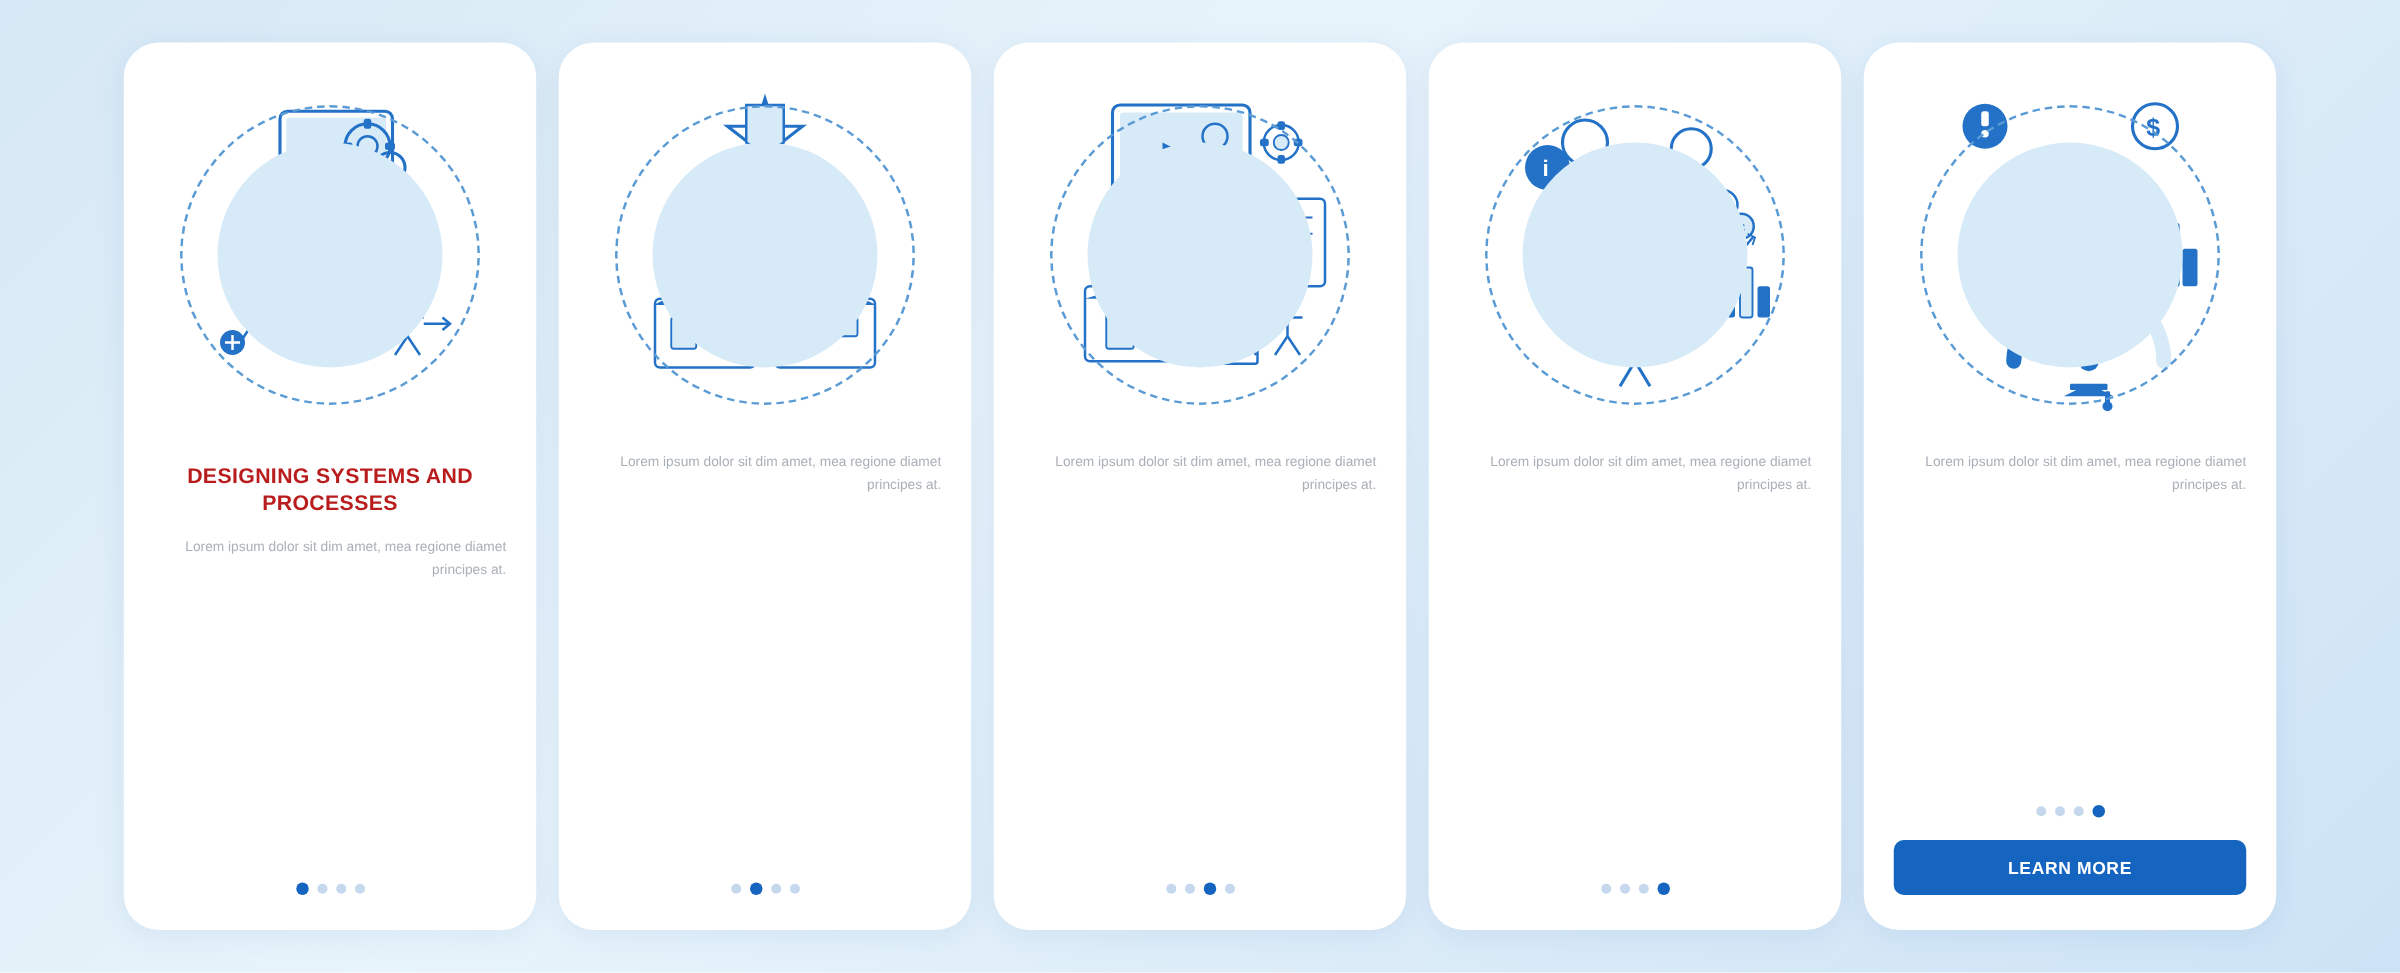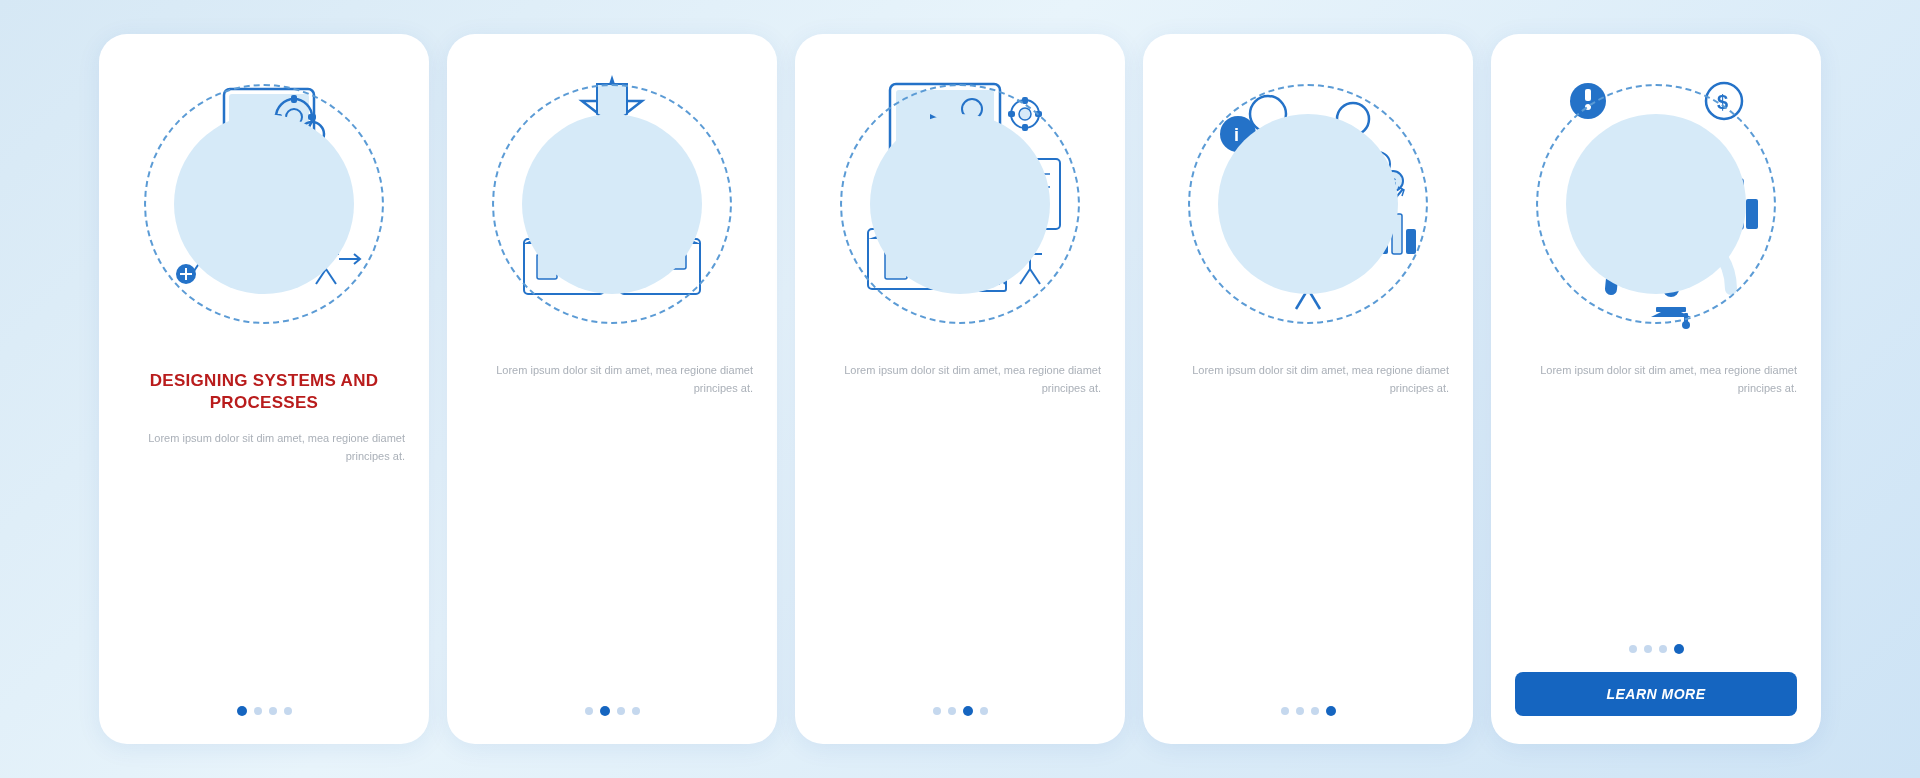--- a/index.html
+++ b/index.html
@@ -115,21 +115,20 @@
       border: none;
       border-radius: 8px;
       padding: 14px 32px;
       font-size: 14px;
       font-weight: 700;
       letter-spacing: 0.5px;
       text-transform: uppercase;
       cursor: pointer;
       margin-top: 18px;
       width: 100%;
-      font-style: italic;
     }
 
     
     svg.illustration {
       width: 260px;
       height: 290px;
     }
   </style>
 </head>
 <body>

